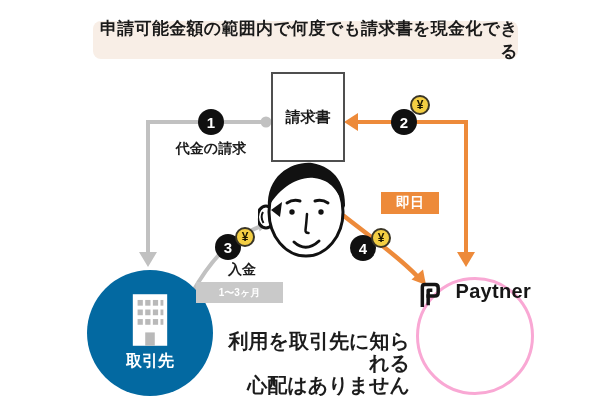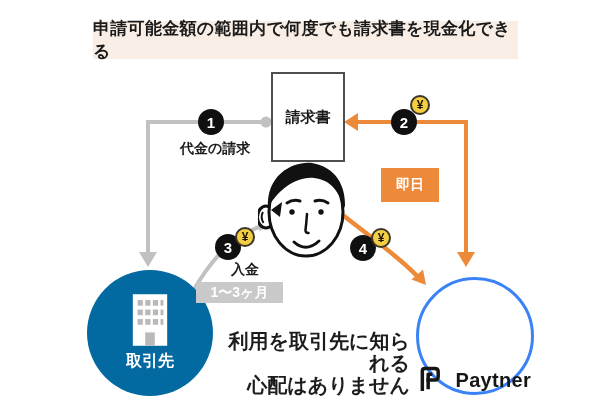--- a/index.html
+++ b/index.html
@@ -3,22 +3,22 @@
 <meta charset="utf-8">
 <style>
   html,body{margin:0;padding:0;background:#fff;}
   #canvas{
     position:relative;width:610px;height:400px;background:#ffffff;overflow:hidden;
     font-family:"Liberation Sans","DejaVu Sans",sans-serif;color:#1a1a1a;
   }
   
   .banner{
     position:absolute;left:93px;top:21px;width:425px;height:38px;
-    background:#f8eee6;border-radius:0;display:flex;align-items:center;justify-content:center;
-    font-size:17px;font-weight:bold;letter-spacing:.3px;color:#1a1a1a;
+    background:#f8eee6;border-radius:8px;display:flex;align-items:center;justify-content:center;
+    font-size:17px;font-weight:bold;letter-spacing:.3px;color:#1a1a1a;text-align:right;
   }
   
   .connectors{position:absolute;left:0;top:0;width:610px;height:400px;z-index:1;}
   
   .invoice-box{
     position:absolute;left:271px;top:72px;width:70px;height:86px;background:#fff;
     border:2px solid #4f4f4f;z-index:2;display:flex;align-items:center;justify-content:center;
     font-size:15px;font-weight:bold;
   }
   
@@ -27,42 +27,42 @@
   .stepnum{
     position:absolute;width:26px;height:26px;border-radius:50%;background:#101010;color:#fff;
     display:flex;align-items:center;justify-content:center;font-size:15px;font-weight:bold;z-index:5;
   }
   .coin{
     position:absolute;width:20px;height:20px;border-radius:50%;background:#f3ce43;
     border:2px solid #3a3526;box-sizing:border-box;color:#191400;
     display:flex;align-items:center;justify-content:center;font-size:12px;font-weight:bold;z-index:6;
   }
   .steplabel{
-    position:absolute;font-size:14px;font-weight:bold;z-index:4;
-    white-space:pre-line;line-height:18px;color:#1c1c1c;margin-left:29px;
+    position:absolute;text-align:center;font-size:14px;font-weight:bold;z-index:4;
+    white-space:pre-line;line-height:18px;color:#1c1c1c;
   }
   .badge-orange{
-    position:absolute;left:381px;top:168px;width:58px;height:34px;background:#ed8a3a;color:#fff;
+    position:absolute;left:381px;top:192px;width:58px;height:22px;background:#ed8a3a;color:#fff;
     display:flex;align-items:center;justify-content:center;font-size:14px;font-weight:bold;z-index:4;
   }
   .badge-gray{
     position:absolute;left:196px;top:282px;width:87px;height:21px;background:#c9c9c9;color:#fff;
-    display:flex;align-items:center;justify-content:center;font-size:14px;font-weight:bold;z-index:4;
+    display:flex;align-items:center;justify-content:center;font-size:10px;font-weight:bold;z-index:4;
   }
   
   .client-circle{
     position:absolute;left:87px;top:270px;width:126px;height:126px;border-radius:50%;
     background:#0369a1;z-index:2;display:flex;flex-direction:column;align-items:center;justify-content:center;gap:5px;
   }
   .client-label{color:#fff;font-size:16px;font-weight:bold;}
   
   .paytner-circle{
     position:absolute;left:416px;top:277px;width:118px;height:118px;border-radius:50%;
-    background:#fff;border:3px solid #3b82f6;box-sizing:border-box;z-index:2;
-    display:flex;align-items:flex-end;justify-content:center;gap:14px;
+    background:#fff;border:3px solid #f9a8d4;box-sizing:border-box;z-index:2;
+    display:flex;align-items:flex-start;justify-content:center;gap:14px;
   }
   .paytner-word{font-size:20px;font-weight:800;color:#161616;letter-spacing:.3px;}
   
   .note{
     position:absolute;left:210px;top:330px;width:200px;text-align:right;z-index:4;
     font-size:20px;font-weight:bold;line-height:22px;white-space:pre-line;color:#1c1c1c;font-family:Liberation Serif, serif;
   }
 </style>
 </head>
 <body>

